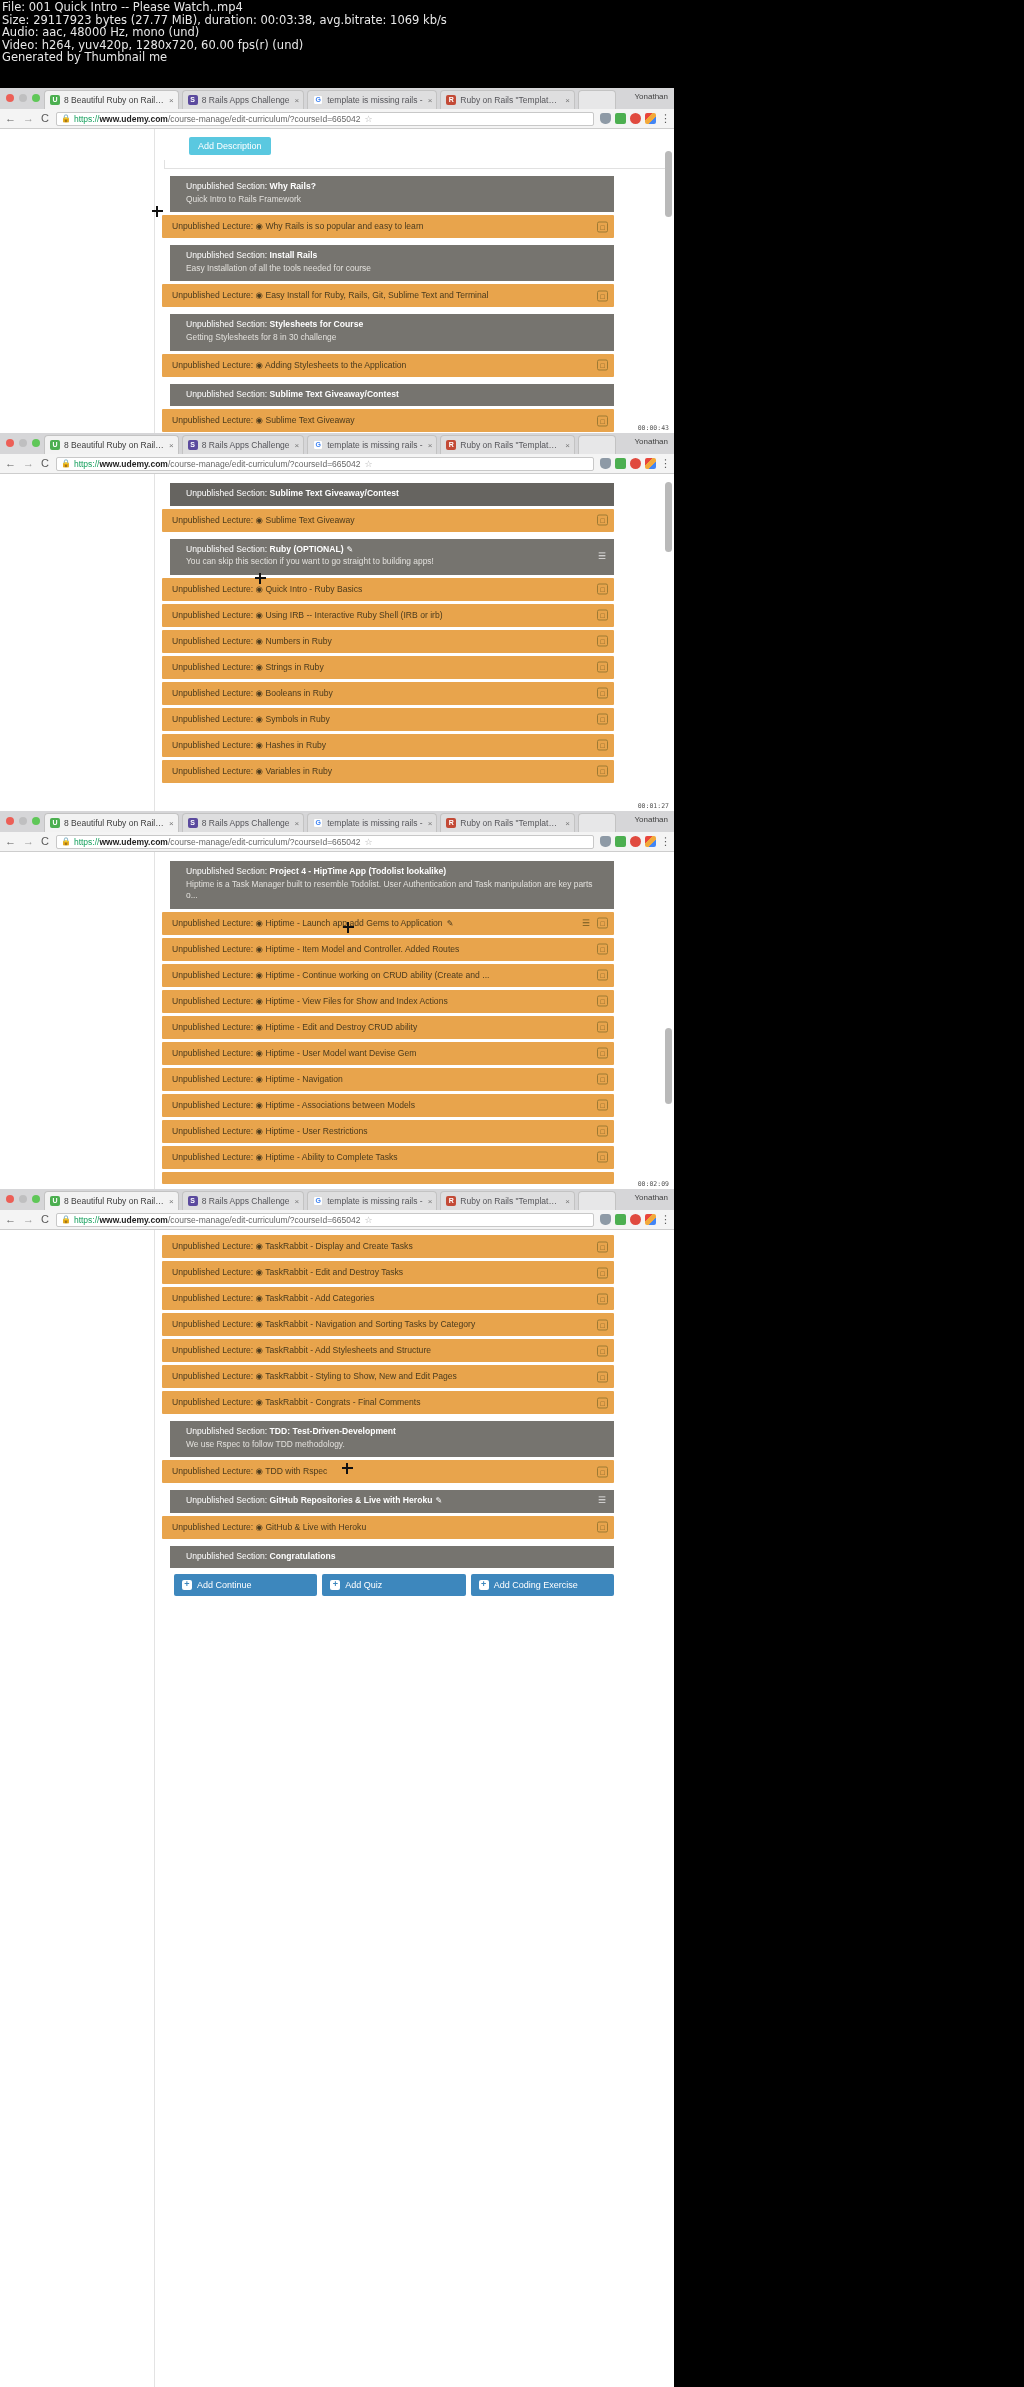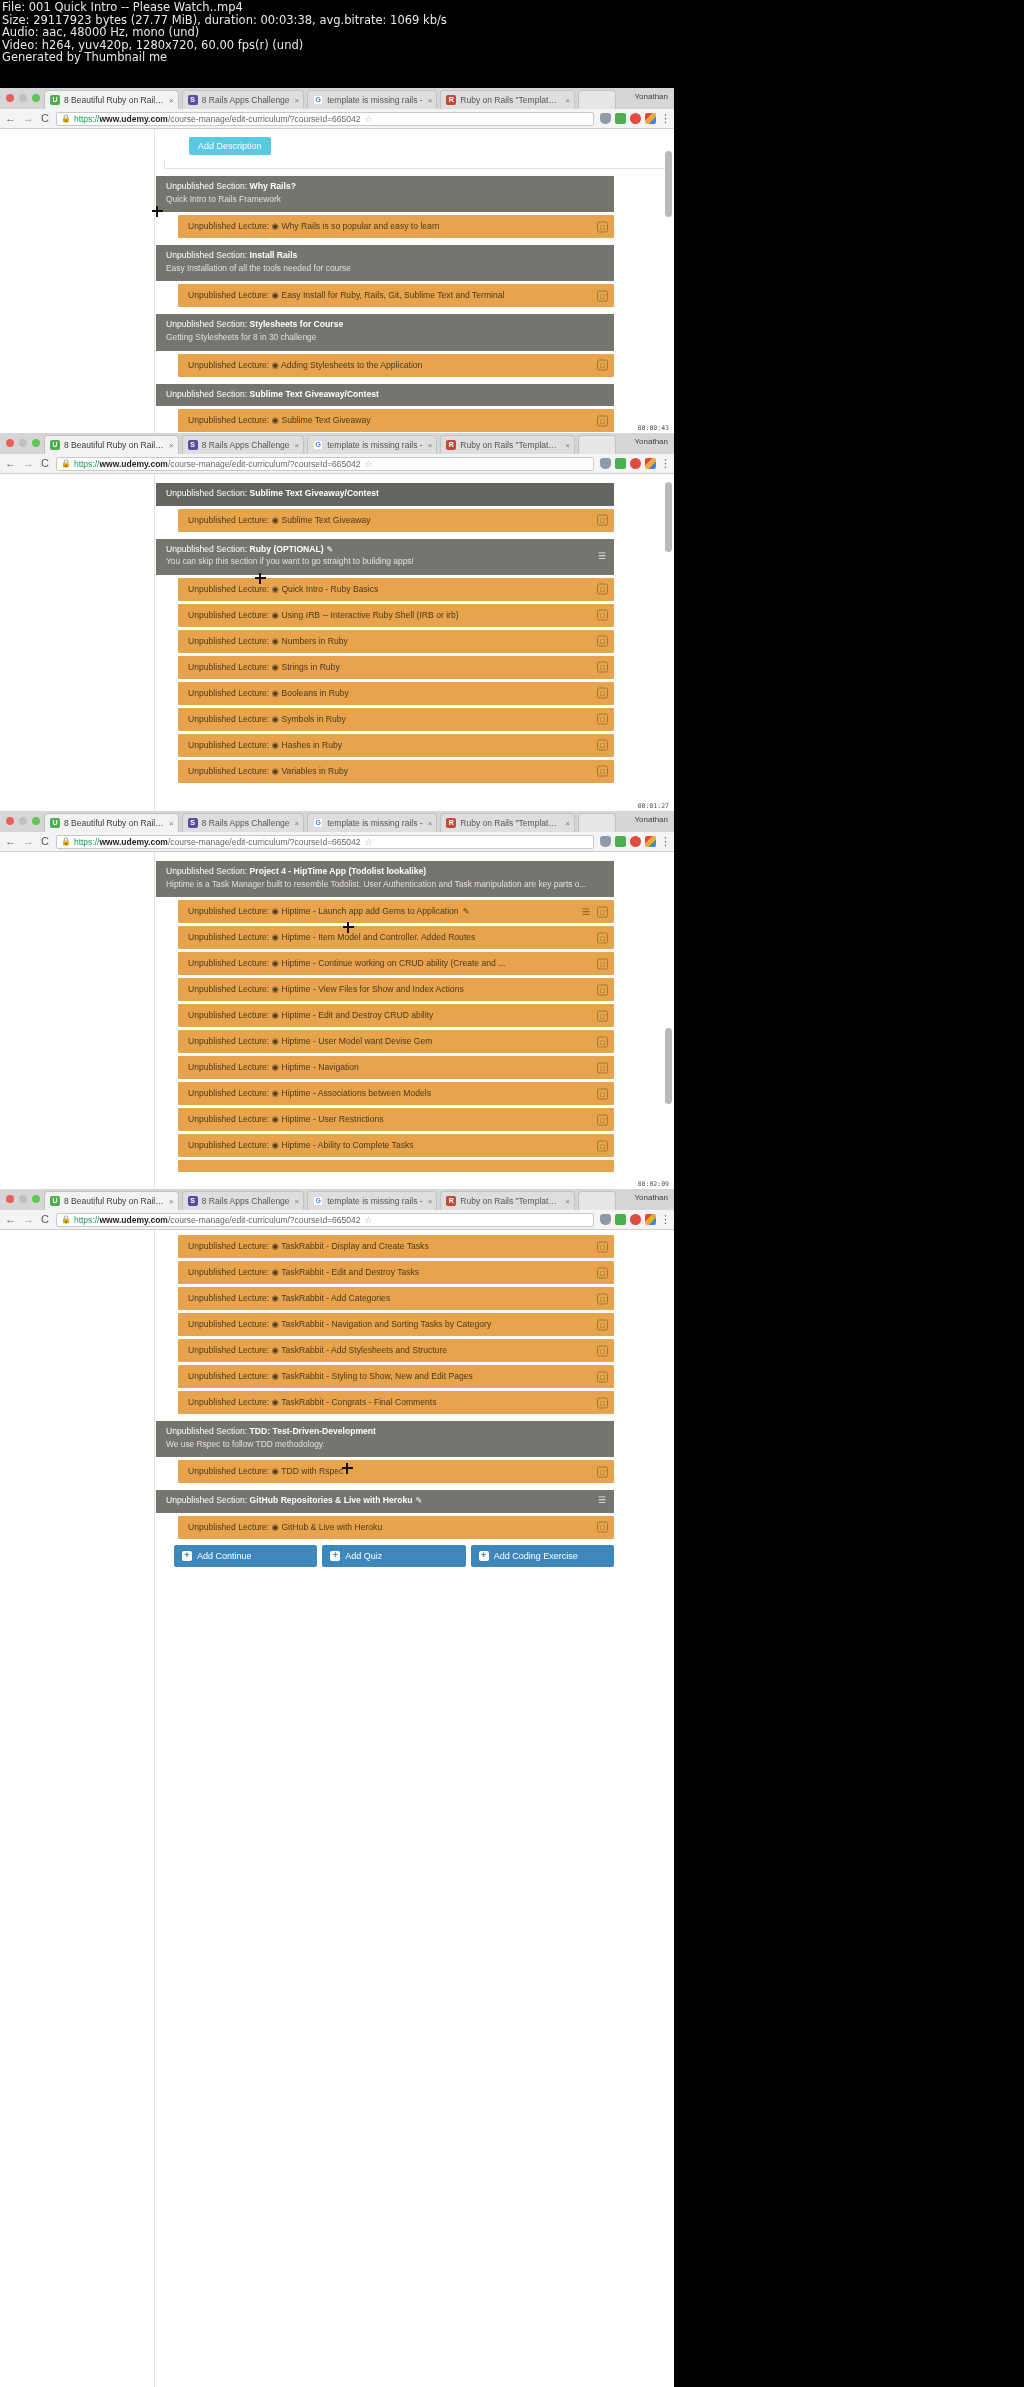--- a/index.html
+++ b/index.html
@@ -87,32 +87,32 @@
   .scrollthumb{ position:absolute; right:2px; width:7px; background:#b9b9b9; border-radius:4px; }
 
   .addbtn-wrap{ padding:6px 0 0 26px;margin-left:7px; }
   .add-description{
     display:inline-block; background:#5ac8e0; color:#fff; font-size:9px;
     padding:4px 9px; border:none; border-radius:2px;
   }
   .whitecard{ margin:5px 8px 0 8px; border:1px solid #e1e1e1; border-top:none; height:9px; }
 
   .row-section{
-    background:#76746f; color:#fff; margin:7px 60px 0 0; padding:5px 10px 6px 10px;
+    background:#76746f; color:#fff; margin:7px 60px 0 14px; padding:5px 10px 6px 16px;
     font-size:8.6px; line-height:11.6px; position:relative; min-height:17px;
   }
   .row-section.two{ padding-bottom:7px; }
   .row-section .sub{ color:#e2e0dc; font-size:8.4px; display:block; margin-top:1px; }
   .row-section b{ font-weight:bold; }
   .row-section .pencil{ font-size:8px; margin-left:3px; }
   .row-section .hamburger{ position:absolute; right:8px; top:50%; transform:translateY(-50%); font-size:9px; color:#e7e7e7; }
   .row-section.dark{ background:#666460; }
 
   .row-lecture{
-    background:#e8a44c; color:#4a3a1d; margin:3px 60px 0 22px; padding:6px 10px;
+    background:#e8a44c; color:#4a3a1d; margin:3px 60px 0 6px; padding:6px 10px;
     font-size:8.6px; line-height:11px; position:relative; border-radius:1px;
   }
   .row-lecture .play{ font-size:8.5px; }
   .row-lecture .pencil{ font-size:8px; margin-left:4px; }
   .row-lecture .hamburger{ position:absolute; right:24px; top:50%; transform:translateY(-50%); font-size:9px; color:#6d561f; }
   .row-lecture .sqbtn{
     position:absolute; right:6px; top:50%; transform:translateY(-50%);
     width:11px; height:11px; border:1px solid #9d7a33; border-radius:2px;
     display:flex; align-items:center; justify-content:center; font-size:7px; color:#6d561f;
   }
@@ -432,20 +432,21 @@
           <div class="row-lecture clip"><span>Unpublished Lecture: </span><span class="play">◉</span> <span>TaskRabbit - Edit and Destroy Tasks</span><span class="sqbtn">□</span></div>
           <div class="row-lecture clip"><span>Unpublished Lecture: </span><span class="play">◉</span> <span>TaskRabbit - Add Categories</span><span class="sqbtn">□</span></div>
           <div class="row-lecture clip"><span>Unpublished Lecture: </span><span class="play">◉</span> <span>TaskRabbit - Navigation and Sorting Tasks by Category</span><span class="sqbtn">□</span></div>
           <div class="row-lecture clip"><span>Unpublished Lecture: </span><span class="play">◉</span> <span>TaskRabbit - Add Stylesheets and Structure</span><span class="sqbtn">□</span></div>
           <div class="row-lecture clip"><span>Unpublished Lecture: </span><span class="play">◉</span> <span>TaskRabbit - Styling to Show, New and Edit Pages</span><span class="sqbtn">□</span></div>
           <div class="row-lecture clip"><span>Unpublished Lecture: </span><span class="play">◉</span> <span>TaskRabbit - Congrats - Final Comments</span><span class="sqbtn">□</span></div>
           <div class="row-section two"><span>Unpublished Section: </span><b>TDD: Test-Driven-Development</b><span class="sub">We use Rspec to follow TDD methodology.</span></div>
           <div class="row-lecture clip"><span>Unpublished Lecture: </span><span class="play">◉</span> <span>TDD with Rspec</span><span class="sqbtn">□</span></div>
           <div class="row-section"><span>Unpublished Section: </span><b>GitHub Repositories &amp; Live with Heroku</b><span class="pencil">✎</span><span class="hamburger">☰</span></div>
           <div class="row-lecture clip"><span>Unpublished Lecture: </span><span class="play">◉</span> <span>GitHub &amp; Live with Heroku</span><span class="sqbtn">□</span></div>
+          <div class="row-section"><span>Unpublished Section: </span><b>Congratulations</b></div>
         </div>
       <div class="bottom-actions">
         <div class="act">
           <span class="plusbox">+</span>
           <span>Add Continue</span>
         </div>
         <div class="act">
           <span class="plusbox">+</span>
           <span>Add Quiz</span>
         </div>

